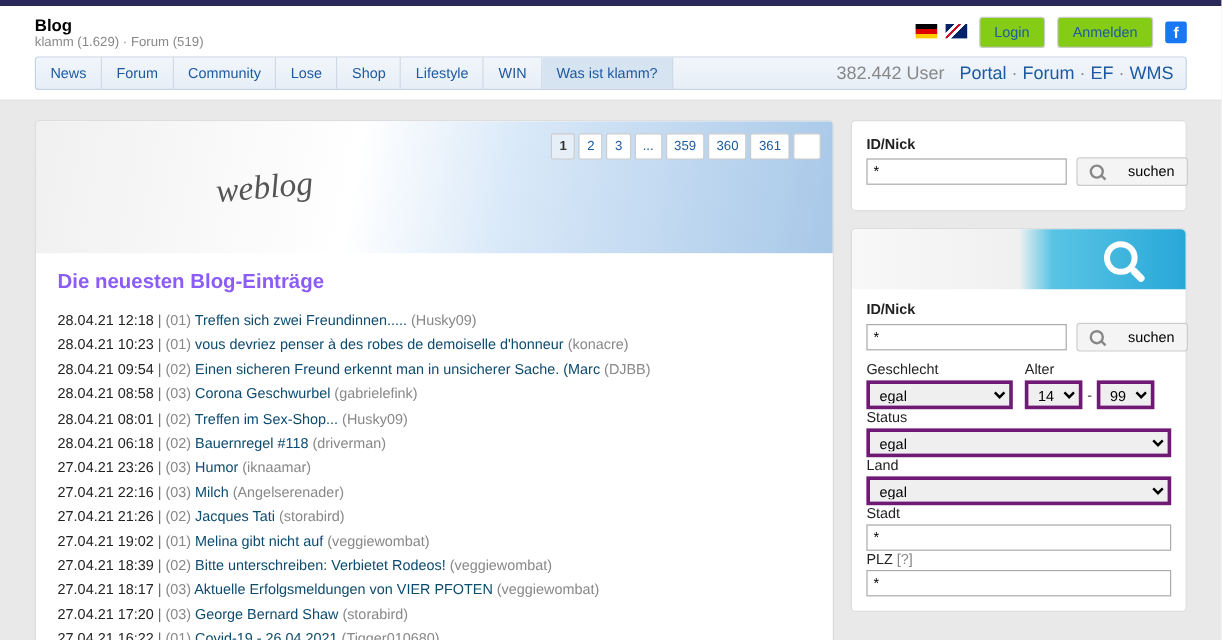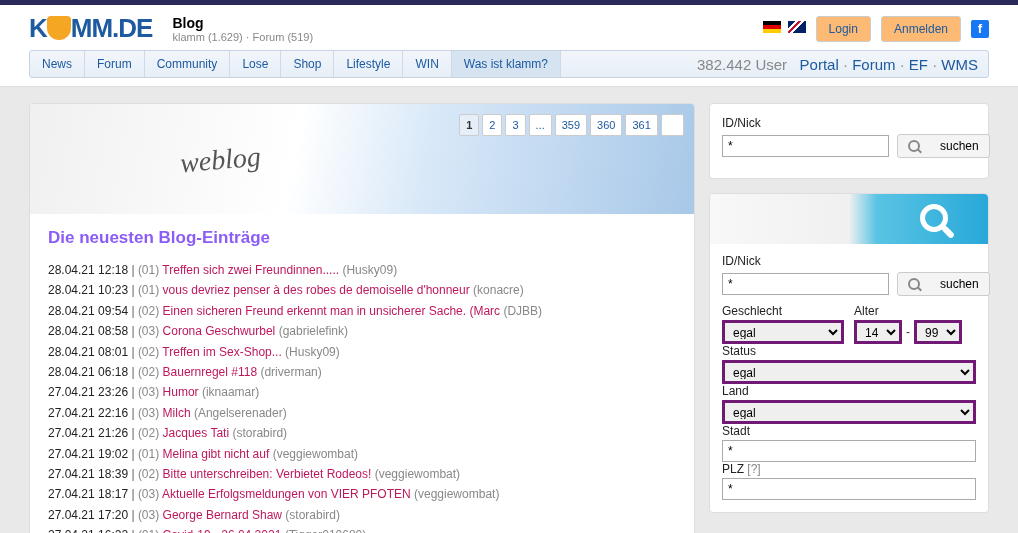--- a/index.html
+++ b/index.html
@@ -13,21 +13,21 @@
 .logo .k { color: #1e5aa0; }
 .logo .bell { display: inline-block; width: 24px; height: 24px; background: #f5a623; border-radius: 4px 4px 12px 12px; vertical-align: middle; position: relative; top: -2px; }
 .logo .rest { color: #1e5aa0; }
 .title-block .blog-title { font-weight: bold; font-size: 14px; color: #000; }
 .title-block .sub { color: #888; font-size: 11px; }
 .title-block .sub a { color: #888; text-decoration: none; }
 .header-right { display: flex; align-items: center; gap: 10px; }
 .flags span { display: inline-block; width: 18px; height: 12px; margin-left: 3px; }
 .flag-de { background: linear-gradient(#000 33%, #d00 33% 66%, #fc0 66%); }
 .flag-en { background: linear-gradient(135deg,#012169 25%,#fff 25% 35%,#c8102e 35% 45%,#fff 45% 55%,#012169 55%); }
-.btn { background: #fdba74; border: 1px solid #ccc; border-radius: 3px; padding: 5px 12px; color: #1e5aa0; cursor: pointer; font-size: 12px; }
+.btn { background: #84cc16; border: 1px solid #ccc; border-radius: 3px; padding: 5px 12px; color: #1e5aa0; cursor: pointer; font-size: 12px; }
 .fb { width: 18px; height: 18px; background: #1877f2; color: #fff; font-weight: bold; display: inline-flex; align-items: center; justify-content: center; border-radius: 2px; font-size: 13px; }
 .navbar { background: linear-gradient(#f2f6fb, #e6eef7); border: 1px solid #c5d3e4; border-radius: 3px; margin-top: 6px; display: flex; align-items: center; justify-content: space-between; }
 .nav-left { display: flex; text-align: right; }
 .nav-left a { padding: 6px 12px; color: #1e5aa0; text-decoration: none; border-right: 1px solid #d0dae6; font-size: 12px; }
 .nav-left a.active { background: #d6e4f2; }
 .nav-right { padding: 4px 10px; color: #888; font-size: 15px; }
 .nav-right a { color: #1e5aa0; text-decoration: none; }
 .content { display: flex; gap: 14px; margin-top: 16px; align-items: flex-start; }
 .main-col { flex: 1; }
 .side-col { width: 280px; }
@@ -35,24 +35,24 @@
 .blog-header-img { height: 110px; background: linear-gradient(100deg,#f0f0f0 0%,#fff 40%,#d8e8f8 60%,#a8c8e8 100%); position: relative; padding: 10px; }
 .weblog { position: absolute; left: 150px; top: 40px; font-size: 28px; color: #555; font-style: italic; transform: rotate(-5deg); font-family: cursive; }
 .pagination { position: absolute; right: 10px; top: 10px; display: flex; gap: 3px; }
 .pagination a { display: inline-block; min-width: 20px; padding: 4px 6px; background: #fff; border: 1px solid #ccc; text-align: center; color: #1e5aa0; text-decoration: none; font-size: 11px; border-radius: 2px; }
 .pagination a.current { background: #e6eef7; font-weight: bold; color: #333; }
 .blog-body { padding: 14px 18px; }
 .blog-body h2 { font-size: 17px; color: #8b5cf6; margin-bottom: 12px; }
 .entry { font-size: 12px; line-height: 1.7; color: #666; }
 .entry .ts { color: #222; }
 .entry .cnt { color: #888; }
-.entry a { color: #be185d; text-decoration: none; }
+.entry a { color: #0c4a6e; text-decoration: none; }
 .entry .author { color: #888; }
 .side-box { background: #fff; border: 1px solid #ddd; border-radius: 4px; padding: 12px; margin-bottom: 14px; }
-.side-box label { display: block; font-weight: normal; font-size: 12px; margin-bottom: 4px; color: #222; }
+.side-box label { display: block; font-weight: bold; font-size: 12px; margin-bottom: 4px; color: #222; }
 .row { display: flex; gap: 8px; align-items: center; margin-bottom: 8px; }
 .side-box input[type=text] { flex: 1; border: 1px solid #aaa; padding: 3px 5px; font-size: 12px; height: 22px; }
 .side-box select { border: 3px solid #701a75; padding: 2px 4px; font-size: 12px; height: 24px; }
 .search-btn { background: #f4f4f4; border: 1px solid #ccc; border-radius: 3px; padding: 4px 10px; cursor: pointer; font-size: 12px; display: flex; align-items: center; gap: 20px; }
 .mag { width: 12px; height: 12px; border: 2px solid #888; border-radius: 50%; position: relative; display: inline-block; }
 .mag::after { content: ''; position: absolute; width: 5px; height: 2px; background: #888; bottom: -2px; right: -4px; transform: rotate(45deg); }
 .side-header-img { height: 50px; background: linear-gradient(90deg,#f8f8f8 0%,#f0f0f0 50%,#59c4e4 60%,#28a8d8 100%); margin: -12px -12px 10px -12px; border-radius: 4px 4px 0 0; position: relative; }
 .side-header-img .mag-big { position: absolute; right: 40px; top: 10px; width: 28px; height: 28px; border: 5px solid #fff; border-radius: 50%; }
 .side-header-img .mag-big::after { content:''; position:absolute; width:14px; height:6px; background:#fff; bottom:-8px; right:-12px; transform:rotate(45deg); border-radius:3px; }
 .field-group { margin-bottom: 0; }
@@ -61,23 +61,20 @@
 .col-half { flex: 1; }
 </style>
 </head>
 <body>
 
 <div class="topbar"></div>
 <div class="header">
   <div class="container">
     <div class="header-inner">
       <div class="logo-title">
-        <div class="logo">
-          <span class="k">K</span><span class="bell"></span><span class="rest">MM.DE</span>
-        </div>
         <div class="title-block">
           <div class="blog-title">Blog</div>
           <div class="sub">
             <a>klamm</a>
             <span>(1.629)</span> ·
             <a>Forum</a>
             <span>(519)</span>
           </div>
         </div>
       </div>

